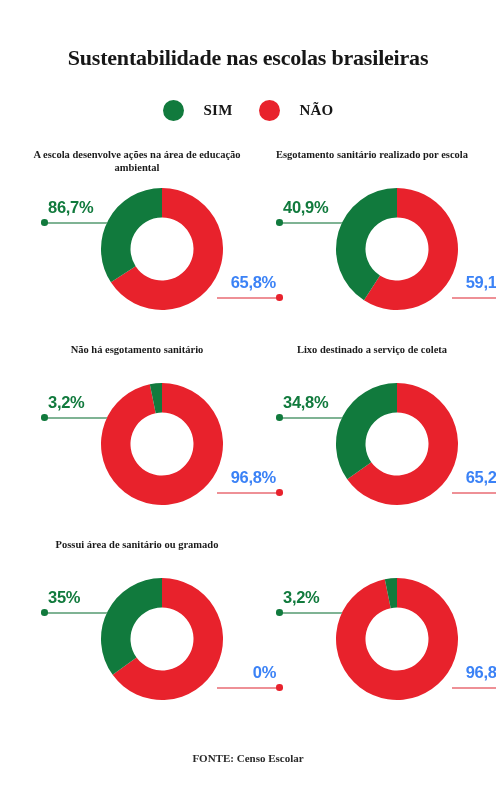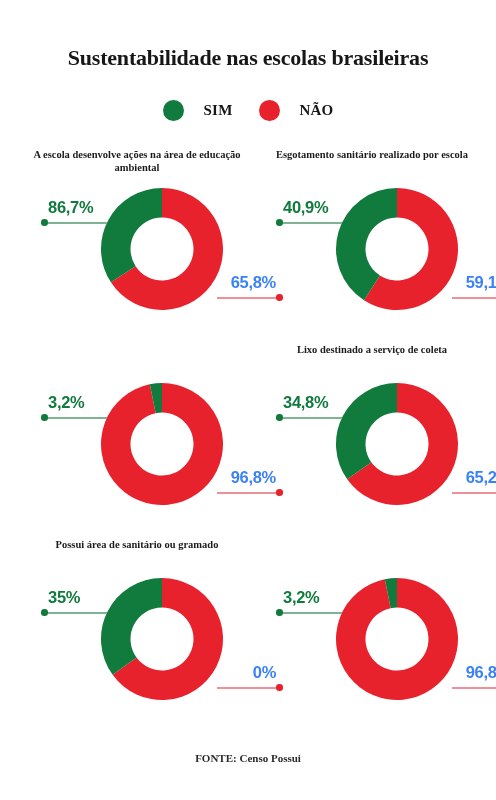--- a/index.html
+++ b/index.html
@@ -237,20 +237,21 @@
         <div class="leader nao">
           <span class="rule"></span>
 
           <span class="value">59,1%</span>
         </div>
       </div>
     </div>
 
     <div class="chart-row">
       <div class="chart-cell left">
+        <div class="chart-title">Não há esgotamento sanitário</div>
         <div class="donut-wrap">
             <svg viewBox="0 0 126 126" width="126" height="126">
               <path d="M 63.00 2.00
           A 61 61 0 1 1 50.82 3.23
           L 56.71 32.13
           A 31.5 31.5 0 1 0 63.00 31.50 Z" fill="#E8222C"></path>
               <path d="M 50.82 3.23
           A 61 61 0 0 1 63.00 2.00
           L 63.00 31.50
           A 31.5 31.5 0 0 0 56.71 32.13 Z" fill="#117A3D"></path>
@@ -341,15 +342,15 @@
         <div class="leader nao">
           <span class="rule"></span>
 
           <span class="value">96,8%</span>
         </div>
       </div>
     </div>
 
   </div>
 
-  <div class="footer-source">FONTE: Censo Possui</div>
+  <div class="footer-source">FONTE: Censo Escolar</div>
 
 </div>
 
 </body></html>

